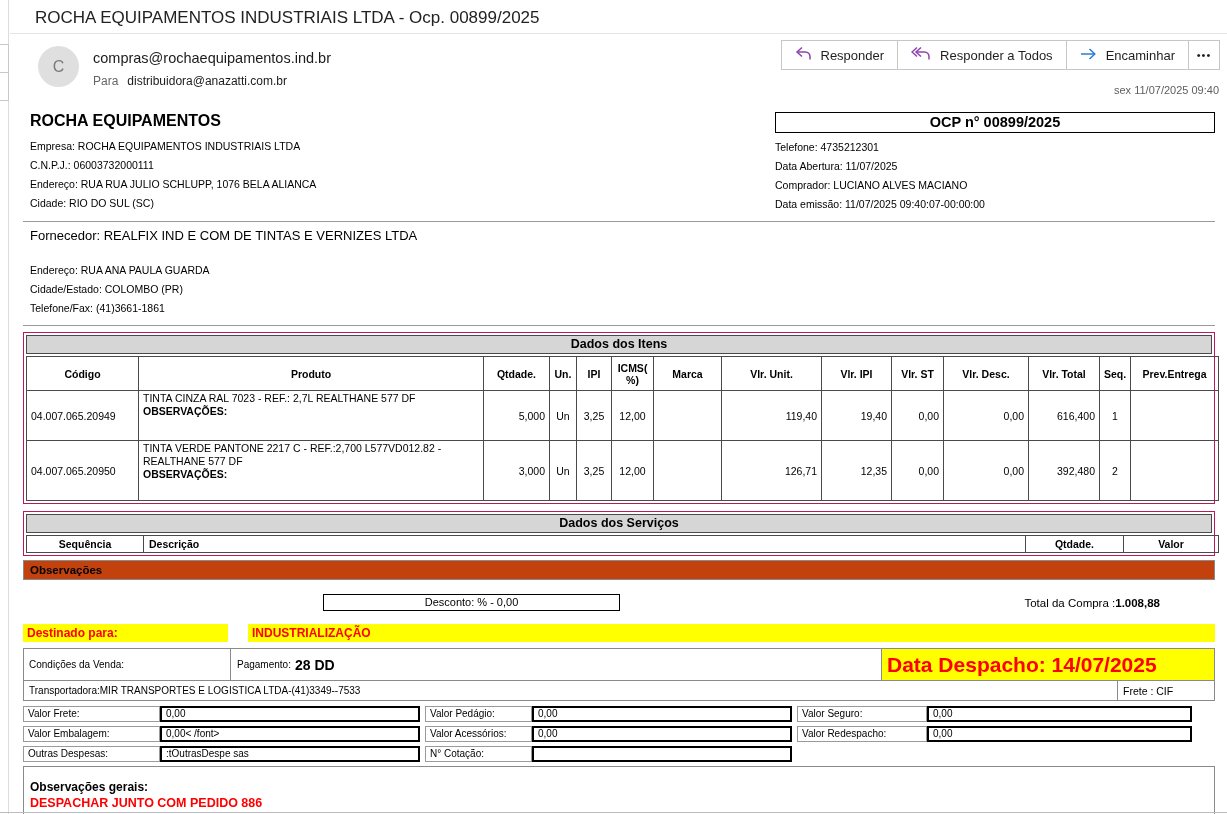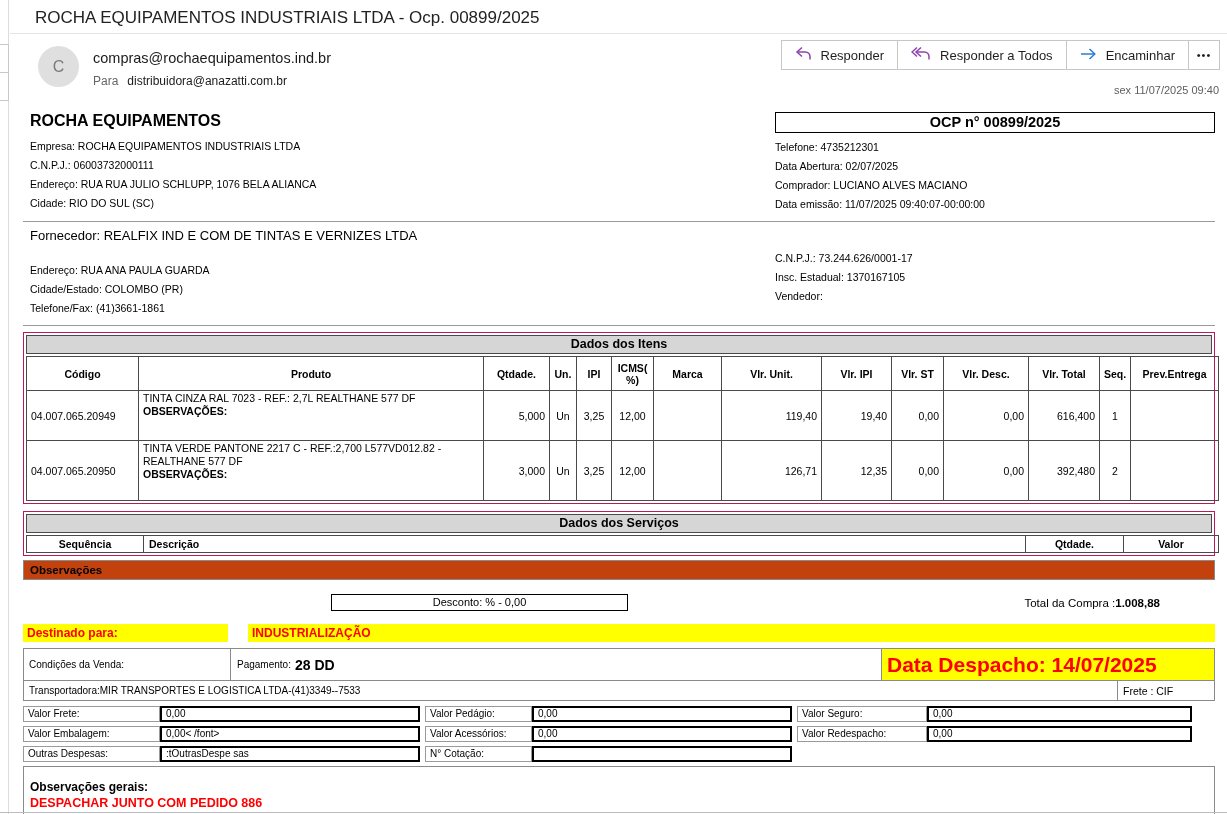--- a/index.html
+++ b/index.html
@@ -59,21 +59,21 @@
   tr.r1 td { height:50px; }
   tr.r2 td { height:60px; }
 
   table.svc th { height:17px; }
   .th-left { text-align:left !important; padding-left:5px !important; }
 
   .obs-bar { border:1px solid #8a8a8a; background:#c2410c; font-weight:bold; font-size:11.5px;
              padding:3px 6px; margin-top:4px; }
 
   .totals-row { position:relative; height:21px; margin-top:14px; }
-  .discount-box { position:absolute; left:308px; width:297px; border:1px solid #000; text-align:center;
+  .discount-box { position:absolute; left:300px; width:297px; border:1px solid #000; text-align:center;
                   font-size:11px; padding:1px 0 2px; }
   .total-text { position:absolute; right:55px; top:3px; font-size:11.5px; }
   .total-text b { font-size:11.5px; }
 
   .dest-row { display:flex; gap:20px; margin-top:9px; }
   .dest-label { width:205px; background:#ffff00; color:#ff0000; font-weight:bold; font-size:12px; padding:2px 4px; }
   .dest-value { flex:1; background:#ffff00; color:#ff0000; font-weight:bold; font-size:12px; padding:2px 4px; }
 
   .cond-box { border:1px solid #8a8a8a; margin-top:6px; }
   .cond-a { display:flex; align-items:stretch; height:31px; }
@@ -157,39 +157,34 @@
       <div class="doc-hd-left">
         <div class="company-title">ROCHA EQUIPAMENTOS</div>
         <div class="iline">Empresa: ROCHA EQUIPAMENTOS INDUSTRIAIS LTDA</div>
         <div class="iline">C.N.P.J.: 06003732000111</div>
         <div class="iline">Endereço: RUA RUA JULIO SCHLUPP, 1076 BELA ALIANCA</div>
         <div class="iline">Cidade: RIO DO SUL (SC)</div>
       </div>
       <div class="doc-hd-right">
         <div class="ocp-box">OCP n° 00899/2025</div>
         <div class="iline">Telefone: 4735212301</div>
-        <div class="iline">Data Abertura: 02/07/2025</div>
+        <div class="iline">Data Abertura: 11/07/2025</div>
         <div class="iline">Comprador: LUCIANO ALVES MACIANO</div>
         <div class="iline">Data emissão: 11/07/2025 09:40:07-00:00:00</div>
       </div>
     </div>
 
     <div class="sep"></div>
 
     <div class="supplier">
       <div class="supplier-left">
         <div class="supplier-title">Fornecedor: REALFIX IND E COM DE TINTAS E VERNIZES LTDA</div>
         <div class="iline">Endereço: RUA ANA PAULA GUARDA</div>
         <div class="iline">Cidade/Estado: COLOMBO (PR)</div>
         <div class="iline">Telefone/Fax: (41)3661-1861</div>
-      </div>
-      <div class="supplier-right">
-        <div class="iline">C.N.P.J.: 73.244.626/0001-17</div>
-        <div class="iline">Insc. Estadual: 1370167105</div>
-        <div class="iline">Vendedor:</div>
       </div>
     </div>
 
     <div class="sep"></div>
 
     <div class="sect">
       <div class="sect-title">Dados dos Itens</div>
       <table class="grid">
         <colgroup>
           <col style="width:112px">

